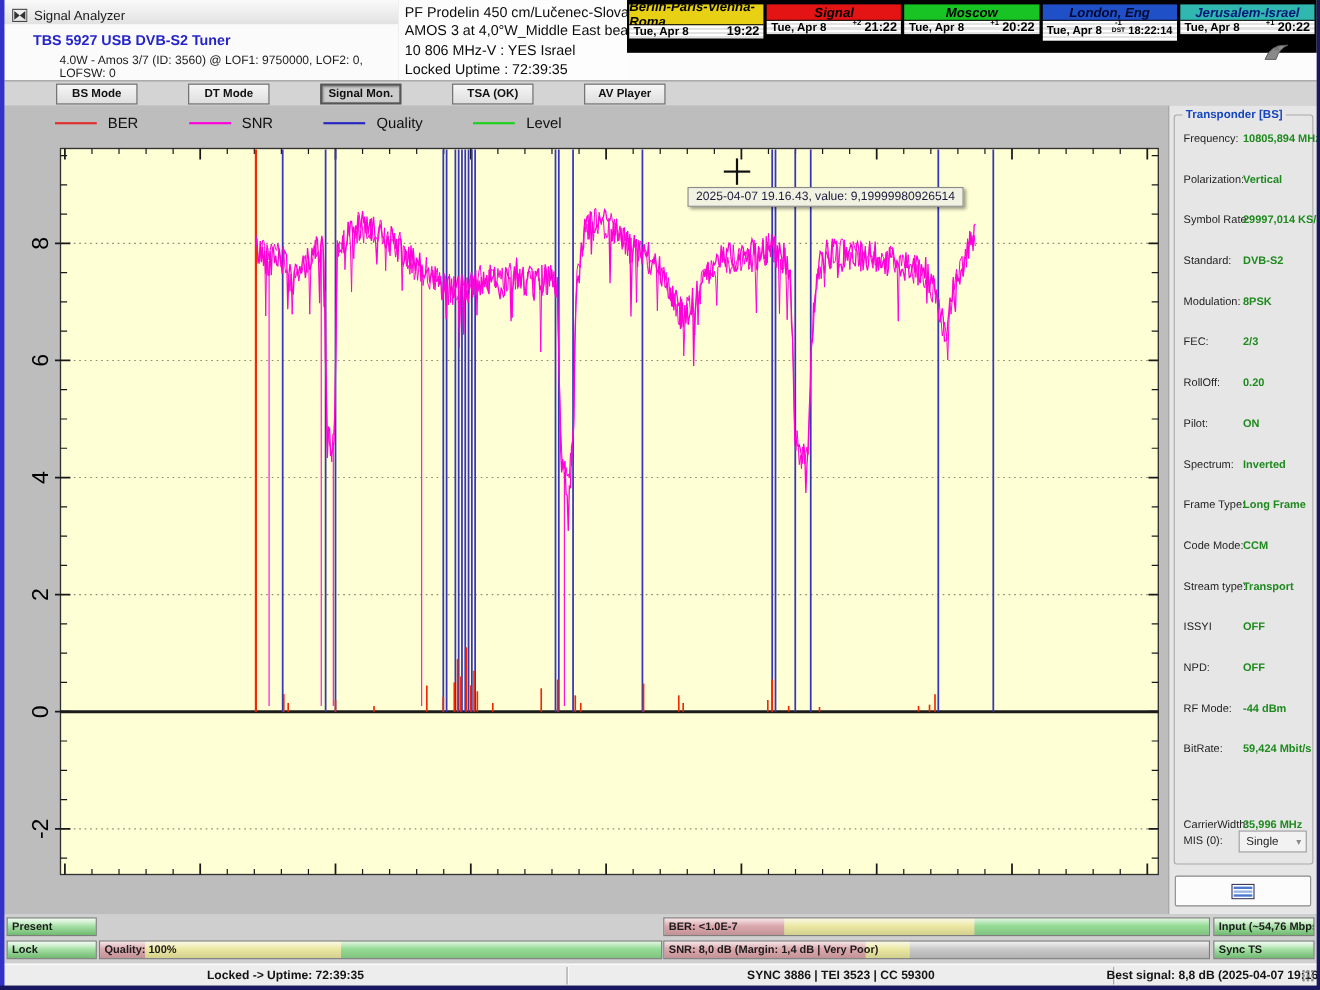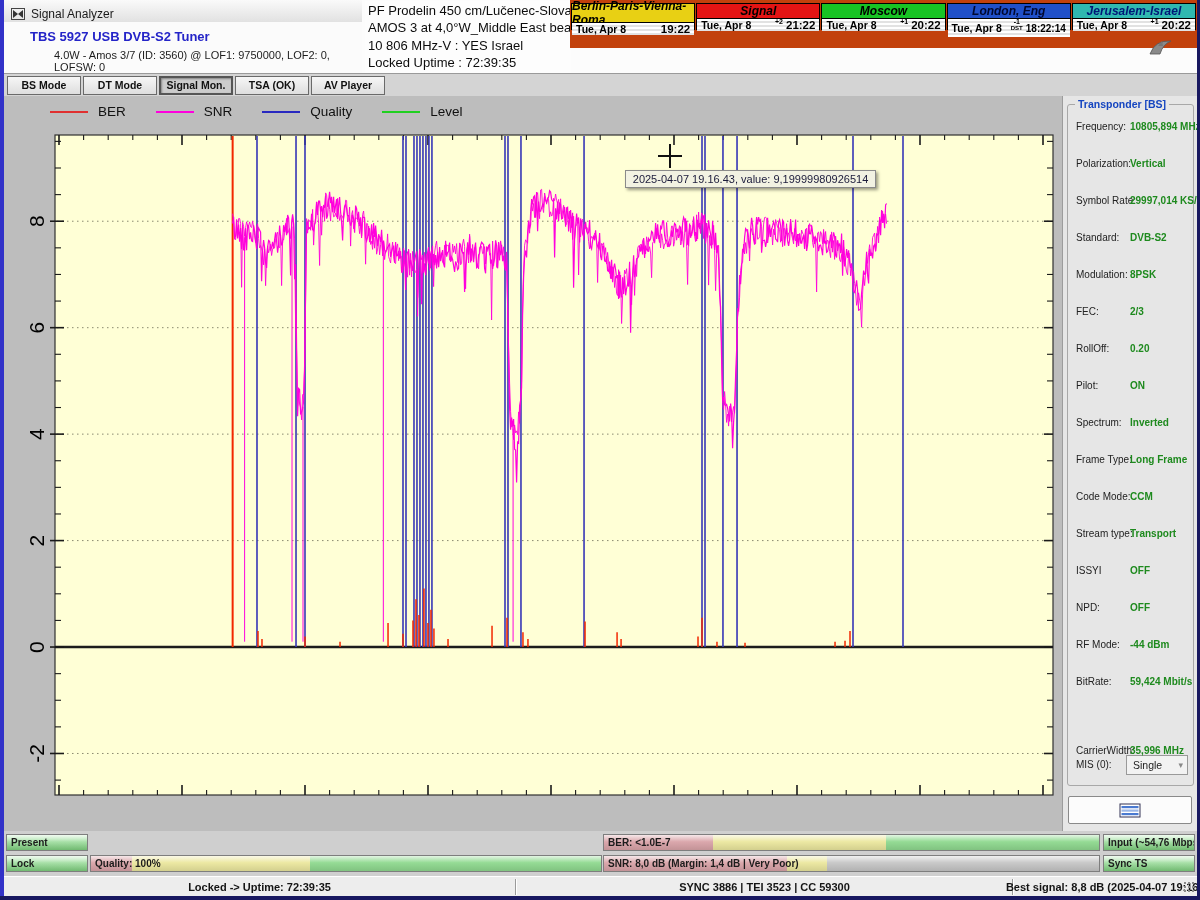--- a/index.html
+++ b/index.html
@@ -20,38 +20,38 @@
   #header-base{left:362px;top:0;width:835px;height:73px;background:#fcfcfc;}
   #tuner-block{left:4px;top:22px;width:358px;height:51px;background:#fbfbfb;}
   #tuner-name{position:absolute;left:26px;top:7px;font-size:13px;font-weight:bold;color:#2424c8;}
   #tuner-sub{position:absolute;left:50px;top:27px;font-size:11px;color:#1c1c1c;}
 
   
   #info-block{left:365px;top:1px;width:206px;height:72px;background:#fdfdfd;padding:1px 0 0 3px;}
   #info-block div{font-size:13px;line-height:17.4px;color:#0c0c0c;white-space:nowrap;}
 
   
-  #clocks{left:570px;top:0;width:627px;height:48px;background:#c2410c;display:flex;gap:1px;padding:3px 1px 18px 1px;}
+  #clocks{left:570px;top:0;width:627px;height:48px;background:#000000;display:flex;gap:1px;padding:3px 1px 18px 1px;}
   .clock{flex:1;display:flex;flex-direction:column;border:1px solid #000;}
   .clock-head{height:19px;display:flex;align-items:center;justify-content:center;font-size:12px;font-weight:bold;font-style:italic;border-bottom:1px solid #000;}
   .clock-body{flex:1;background:repeating-linear-gradient(#ffffff 0 2px,#e2e2e2 2px 4px);display:flex;align-items:center;padding:0 4px;}
   .clock-date{font-size:10.5px;font-weight:bold;color:#000;white-space:nowrap;}
   .clock-off{font-size:7px;font-weight:bold;color:#000;margin-left:auto;line-height:6px;text-align:center;padding-bottom:6px;}
   .clock-off .dst{font-size:6px;}
   .clock-time{font-size:11.5px;font-weight:bold;color:#000;margin-left:3px;white-space:nowrap;}
   #dolphin{left:1148px;top:37px;width:26px;height:19px;}
 
   
   #tabbar{left:4px;top:73px;width:1193px;height:23px;background:#d4d4d4;border-top:1px solid #9a9a9a;display:flex;align-items:center;padding-left:3px;gap:2px;}
-  .tab{width:74px;height:19px;background:linear-gradient(#f6f6f6,#dedede);border:1px solid #6a6a6a;font-size:10.5px;font-weight:bold;color:#111;display:flex;align-items:center;justify-content:center;}
+  .tab{width:74px;height:19px;background:linear-gradient(#f6f6f6,#dedede);border:1px solid #6a6a6a;font-size:10.5px;font-weight:bold;color:#111;display:flex;align-items:center;justify-content:center;margin-left:44px;}
   .tab.active{background:#cccccc;border:2px solid #555;box-shadow:inset 1px 1px 2px rgba(0,0,0,.35);}
 
   
   #chart-region{left:4px;top:96px;width:1058px;height:735px;background:#bdbdbd;}
-  #legend{position:absolute;left:46px;top:8px;display:flex;gap:30px;align-items:center;}
+  #legend{position:absolute;left:46px;top:8px;display:flex;gap:46px;align-items:center;}
   .leg-item{display:flex;align-items:center;gap:10px;}
   .leg-swatch{width:38px;height:0;border-top:2px solid #000;}
   .leg-label{font-size:13.5px;color:#101010;}
   #chart-svg{position:absolute;left:0;top:0;cursor:crosshair;}
   #crosshair{position:absolute;width:24px;height:24px;pointer-events:none;}
   #crosshair:before{content:"";position:absolute;left:0;top:11px;width:24px;height:2px;background:#101010;}
   #crosshair:after{content:"";position:absolute;left:11px;top:0;width:2px;height:24px;background:#101010;}
   #tooltip{position:absolute;background:#f2f2e2;border:1px solid #8a8a8a;box-shadow:2px 2px 3px rgba(0,0,0,.4);font-size:11px;color:#1a1a3a;padding:2px 7px;white-space:nowrap;}
 
   

